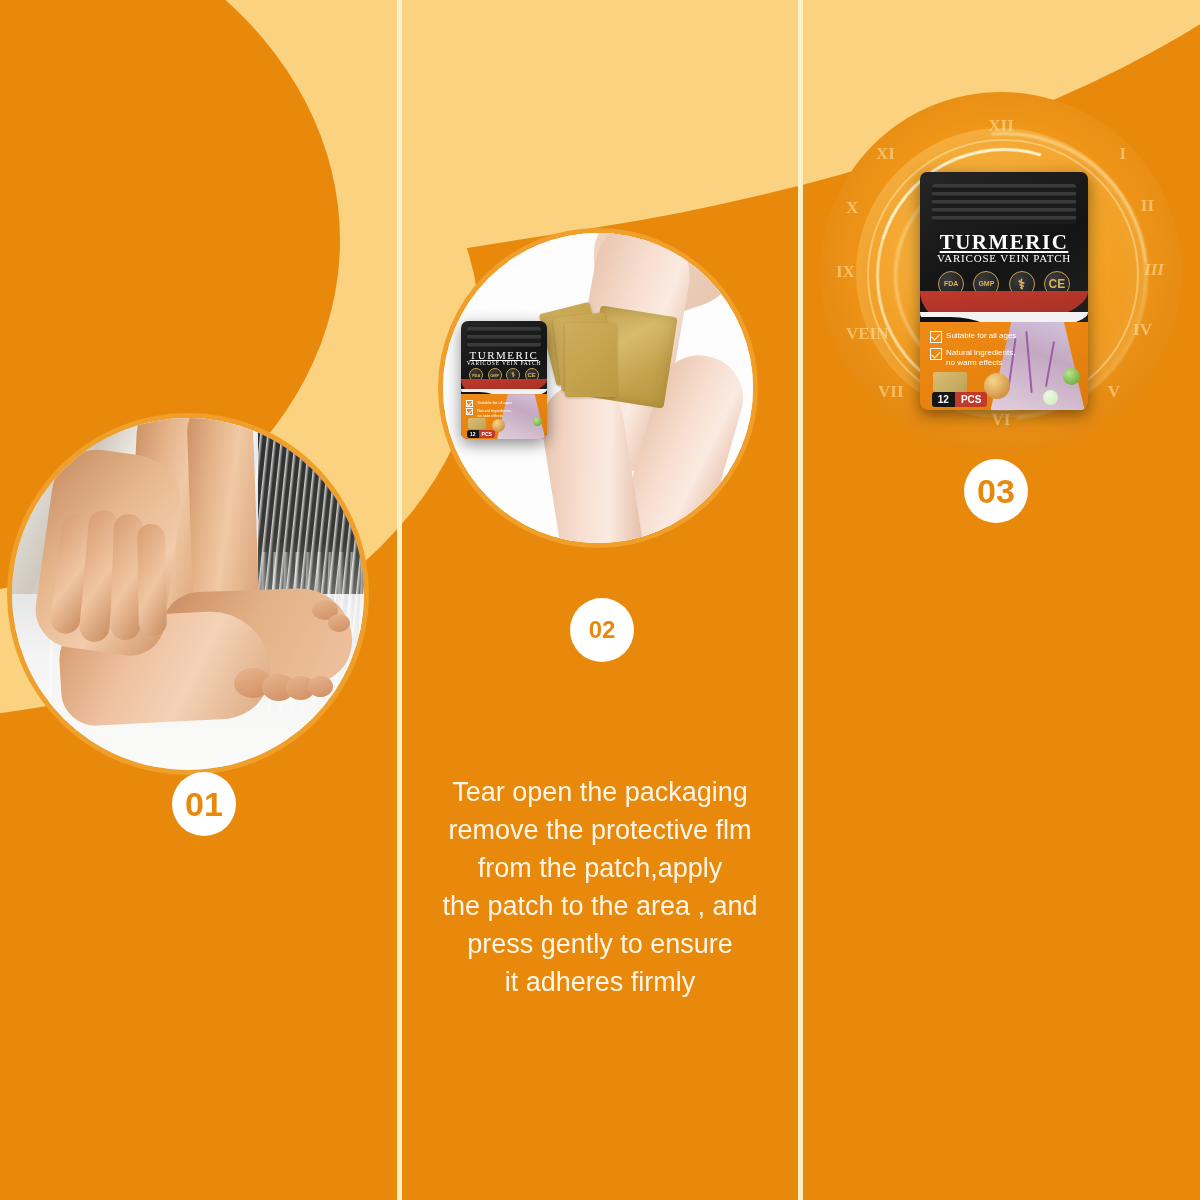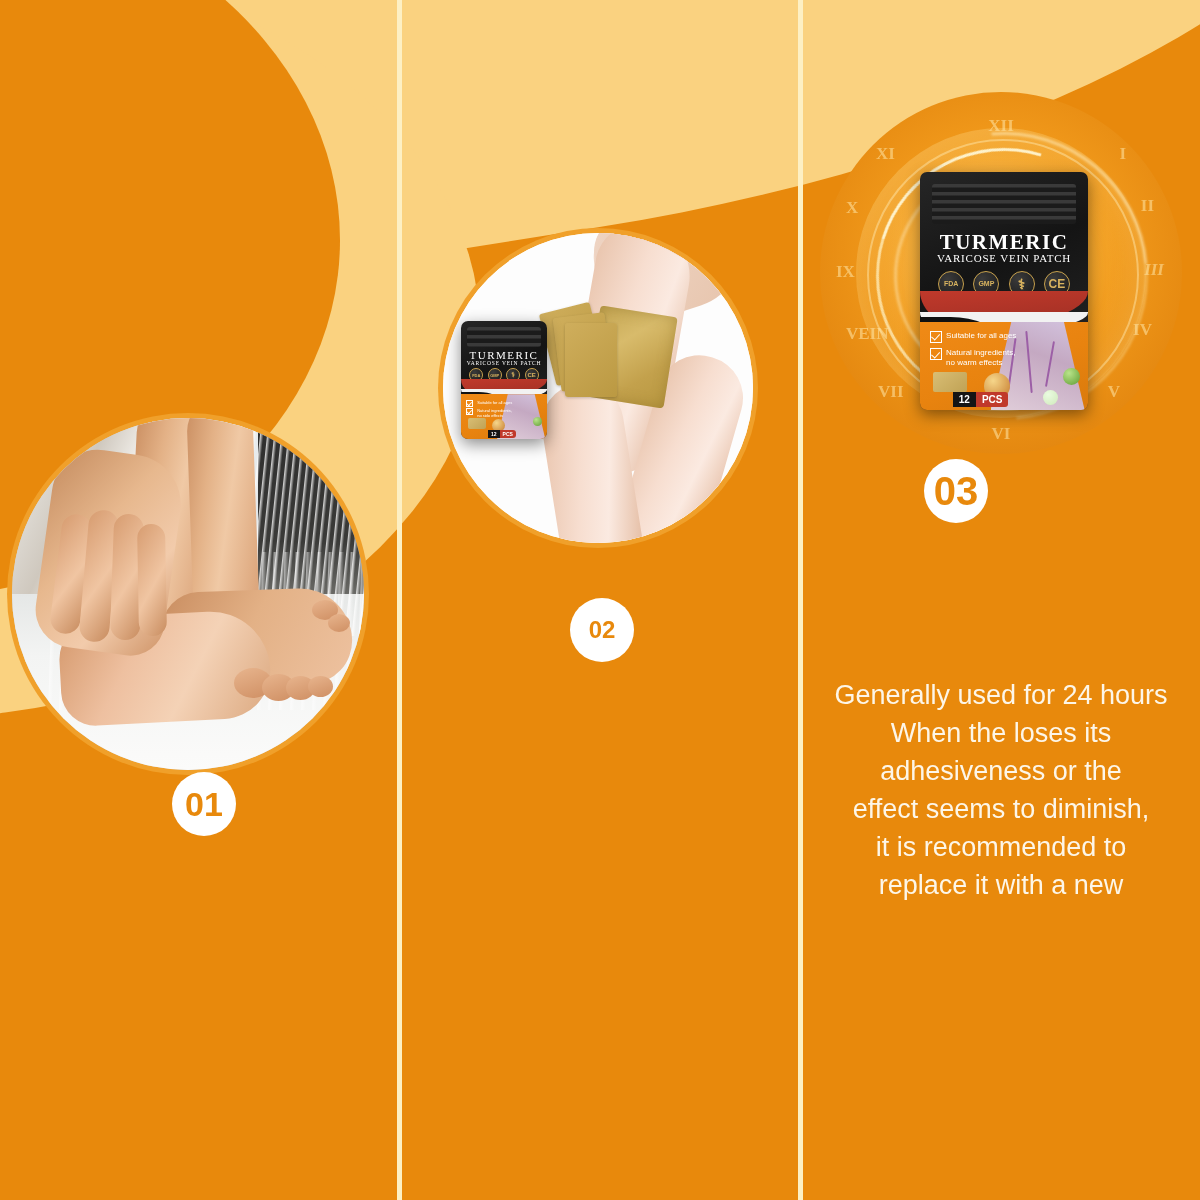--- a/index.html
+++ b/index.html
@@ -138,21 +138,21 @@
 
   
   .pack{position:absolute;border-radius:7px;overflow:hidden;
     background:linear-gradient(155deg,#262626 0%,#141414 40%,#2b2b2b 100%);
     box-shadow:0 5px 16px rgba(0,0,0,.45);}
   #pack3{left:100px;top:80px;width:168px;height:238px;}
   .pack-zip{position:absolute;left:7%;right:7%;top:5%;height:17%;
     background:repeating-linear-gradient(180deg,#3a3a3a 0px,#3a3a3a 3px,#1b1b1b 4px,#1b1b1b 8px);
     border-radius:3px;}
   .pk-title{position:absolute;left:0;right:0;color:#fff;text-align:center;
-    font-family:"Liberation Serif", serif;letter-spacing:1.5px;}
+    font-family:"Liberation Serif", serif;letter-spacing:1.5px;text-decoration:underline;}
   .pk-sub{position:absolute;left:0;right:0;color:#fff;text-align:center;
     font-family:"Liberation Serif", serif;letter-spacing:.8px;}
   .badges{position:absolute;display:flex;justify-content:space-around;width:100%;}
   .badge{border-radius:50%;border:1.5px solid #c8a24e;
     background:radial-gradient(circle at 35% 30%,#3b3b3b,#191919);
     display:flex;align-items:center;justify-content:center;
     color:#d8b35f;font-weight:700;}
   .wave-red{position:absolute;left:0;right:0;height:16%;
     background:linear-gradient(175deg,#c0392b 0%,#a93226 65%,#8e2a1f 100%);
     border-radius:0 0 70% 30%/0 0 100% 100%;}
@@ -165,37 +165,37 @@
   .veins{position:absolute;right:2%;bottom:0;width:56%;height:100%;
     background:linear-gradient(200deg,rgba(210,200,235,.95) 0%,rgba(190,175,225,.85) 40%,rgba(225,215,240,.9) 100%);
     clip-path:polygon(22% 0,78% 0,100% 100%,0 100%);}
   .vein-line{position:absolute;background:#9c5fa6;border-radius:2px;}
   .check-row{position:absolute;display:flex;align-items:flex-start;gap:4px;color:#fff;}
   .chk{border:1.6px solid #fff;display:inline-block;flex:none;position:relative;}
   .chk:after{content:"";position:absolute;left:22%;top:4%;width:42%;height:72%;
     border:solid #fff;border-width:0 1.6px 1.6px 0;transform:rotate(42deg);}
   .pcs{position:absolute;display:flex;align-items:stretch;border-radius:3px;overflow:hidden;
     font-weight:700;color:#fff;}
-  .pcs .n{background:#151515;display:flex;align-items:center;margin-left:21px;}
+  .pcs .n{background:#151515;display:flex;align-items:center;}
   .pcs .p{background:#c0392b;display:flex;align-items:center;}
   .turm-dot{position:absolute;border-radius:50%;
     background:radial-gradient(circle at 35% 30%,#f6d68a,#c4792b);}
   .leaf-dot{position:absolute;border-radius:50%;
     background:radial-gradient(circle at 35% 30%,#b9e48a,#5f9c33);}
   .patch-stack{position:absolute;border-radius:2px;
     background:linear-gradient(140deg,#d9be74,#c0a255);}
 
   
   .num-badge{position:absolute;border-radius:50%;background:#ffffff;
     display:flex;align-items:center;justify-content:center;
     color:#e8890c;font-weight:700;z-index:30;
     font-family:"Liberation Sans", sans-serif;}
   #num1{left:172px;top:772px;width:64px;height:64px;font-size:34px;}
   #num2{left:570px;top:598px;width:64px;height:64px;font-size:24px;}
-  #num3{left:924px;top:459px;width:64px;height:64px;font-size:40px;}
+  #num3{left:964px;top:459px;width:64px;height:64px;font-size:34px;}
 
   
   .step-text{position:absolute;color:#fdf6e8;text-align:center;
     font-family:"Liberation Sans", sans-serif;font-weight:400;
     white-space:pre-line;z-index:15;}
   #text1{left:10px;top:908px;width:380px;font-size:27px;line-height:39px;}
   #text2{left:408px;top:773px;width:384px;font-size:27px;line-height:38px;}
   #text3{left:806px;top:676px;width:390px;font-size:27px;line-height:38px;}
 </style>
 </head>
@@ -278,32 +278,38 @@
         <div class="turm-dot" style="left:36%;bottom:16%;width:13px;height:13px;"></div>
         <div class="leaf-dot" style="right:6%;bottom:28%;width:9px;height:9px;"></div>
         <div class="pcs" style="left:7%;bottom:3%;font-size:5px;">
           <span class="n" style="padding:1px 3px;">12</span>
           <span class="p" style="padding:1px 3px;">PCS</span>
         </div>
       </div>
     </div>
   </div>
   <div class="num-badge" id="num2">02</div>
+  <div class="step-text" id="text2">Tear open the packaging
+remove the protective flm
+from the patch,apply
+the patch to the area , and
+press gently to ensure
+it adheres firmly</div>
 
   <div class="photo-circle" id="circle3">
     <div class="clock-face">
       <div class="clock-ring"></div>
     </div>
     <div class="roman" style="left:50%;top:24px;transform:translateX(-50%);">XII</div>
     <div class="roman" style="right:56px;top:52px;">I</div>
     <div class="roman" style="right:28px;top:104px;">II</div>
     <div class="roman" style="right:18px;top:168px;font-style:italic;">III</div>
     <div class="roman" style="right:30px;top:228px;">IV</div>
     <div class="roman" style="right:62px;bottom:52px;">V</div>
-    <div class="roman" style="left:50%;bottom:10px;transform:translateX(-50%);">VI</div>
+    <div class="roman" style="left:50%;bottom:24px;transform:translateX(-50%);">VI</div>
     <div class="roman" style="left:58px;bottom:52px;">VII</div>
     <div class="roman" style="left:26px;top:232px;">VEIN</div>
     <div class="roman" style="left:16px;top:170px;">IX</div>
     <div class="roman" style="left:26px;top:106px;">X</div>
     <div class="roman" style="left:56px;top:52px;">XI</div>
 
     <div class="clock-hand" style="width:4px;height:96px;margin-left:-2px;margin-top:-96px;transform:rotate(-14deg);"></div>
     <div class="clock-hand" style="width:3px;height:64px;margin-left:-1.5px;margin-top:-64px;transform:rotate(118deg);"></div>
 
     <div class="glow-arc ga1"></div>
@@ -343,20 +349,14 @@
         <div class="leaf-dot" style="right:5%;bottom:28%;width:17px;height:17px;"></div>
         <div class="leaf-dot" style="right:18%;bottom:6%;width:15px;height:15px;background:radial-gradient(circle at 35% 30%,#eafbe0,#cfe9bb);"></div>
         <div class="pcs" style="left:7%;bottom:3%;font-size:10px;">
           <span class="n" style="padding:2px 6px;">12</span>
           <span class="p" style="padding:2px 6px;">PCS</span>
         </div>
       </div>
     </div>
   </div>
   <div class="num-badge" id="num3">03</div>
-  <div class="step-text" id="text3">Generally used for 24 hours
-When the loses its
-adhesiveness or the
-effect seems to diminish,
-it is recommended to
-replace it with a new</div>
 
 </div>
 
 </body></html>

